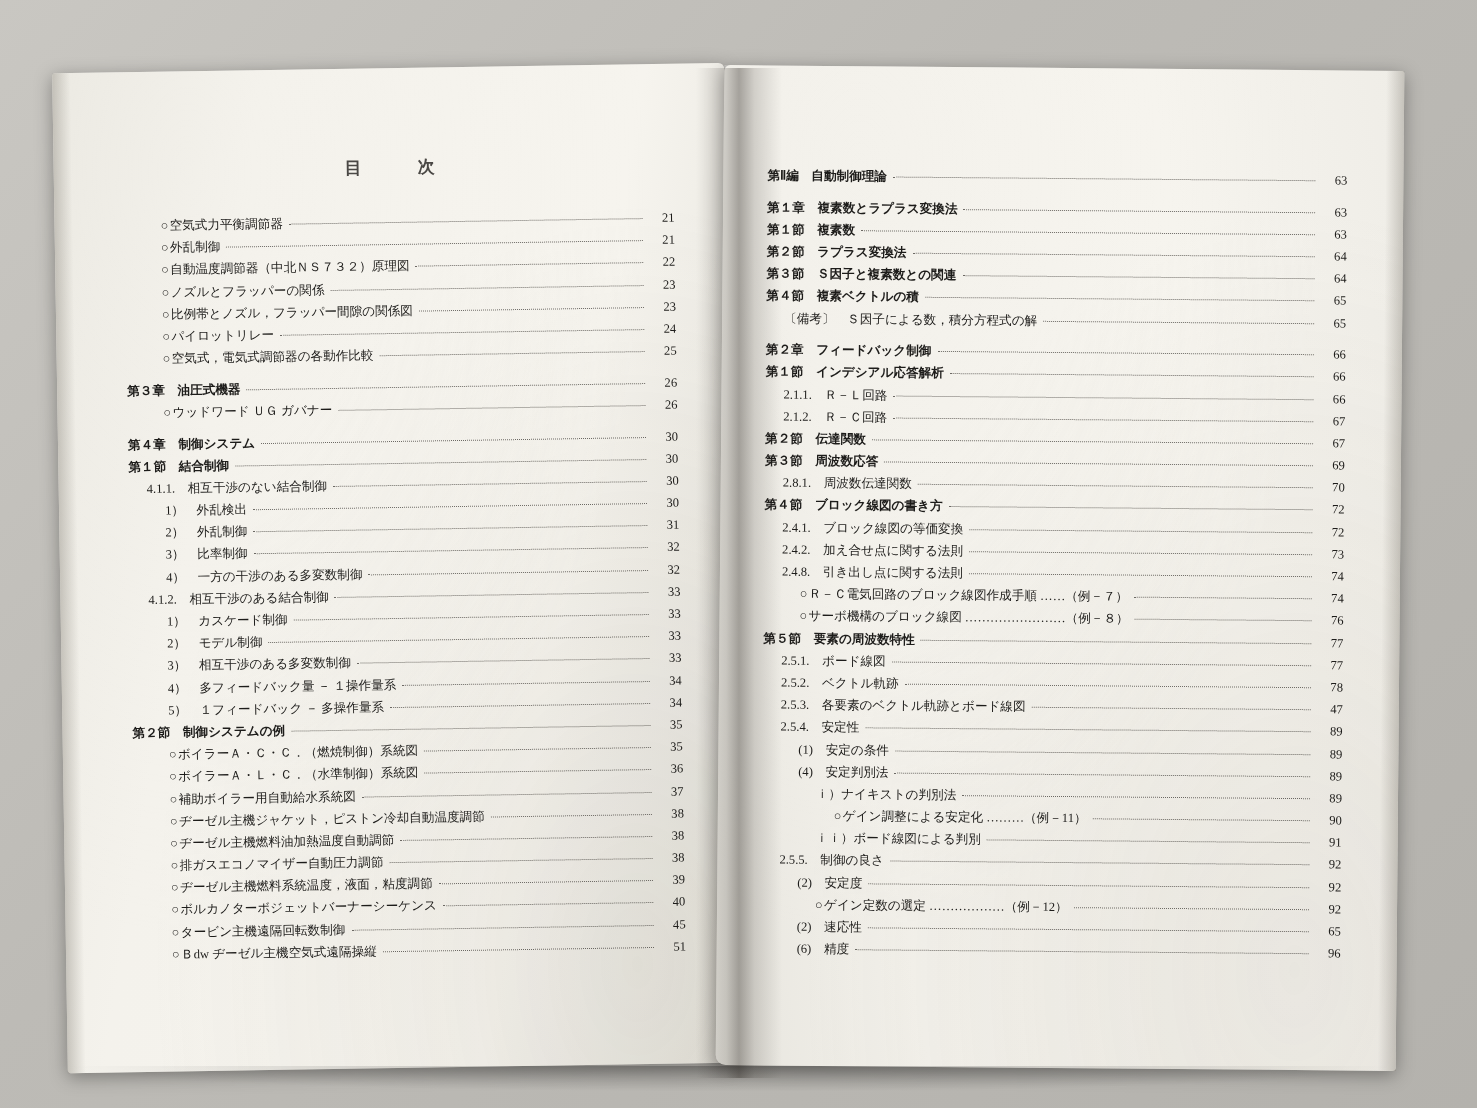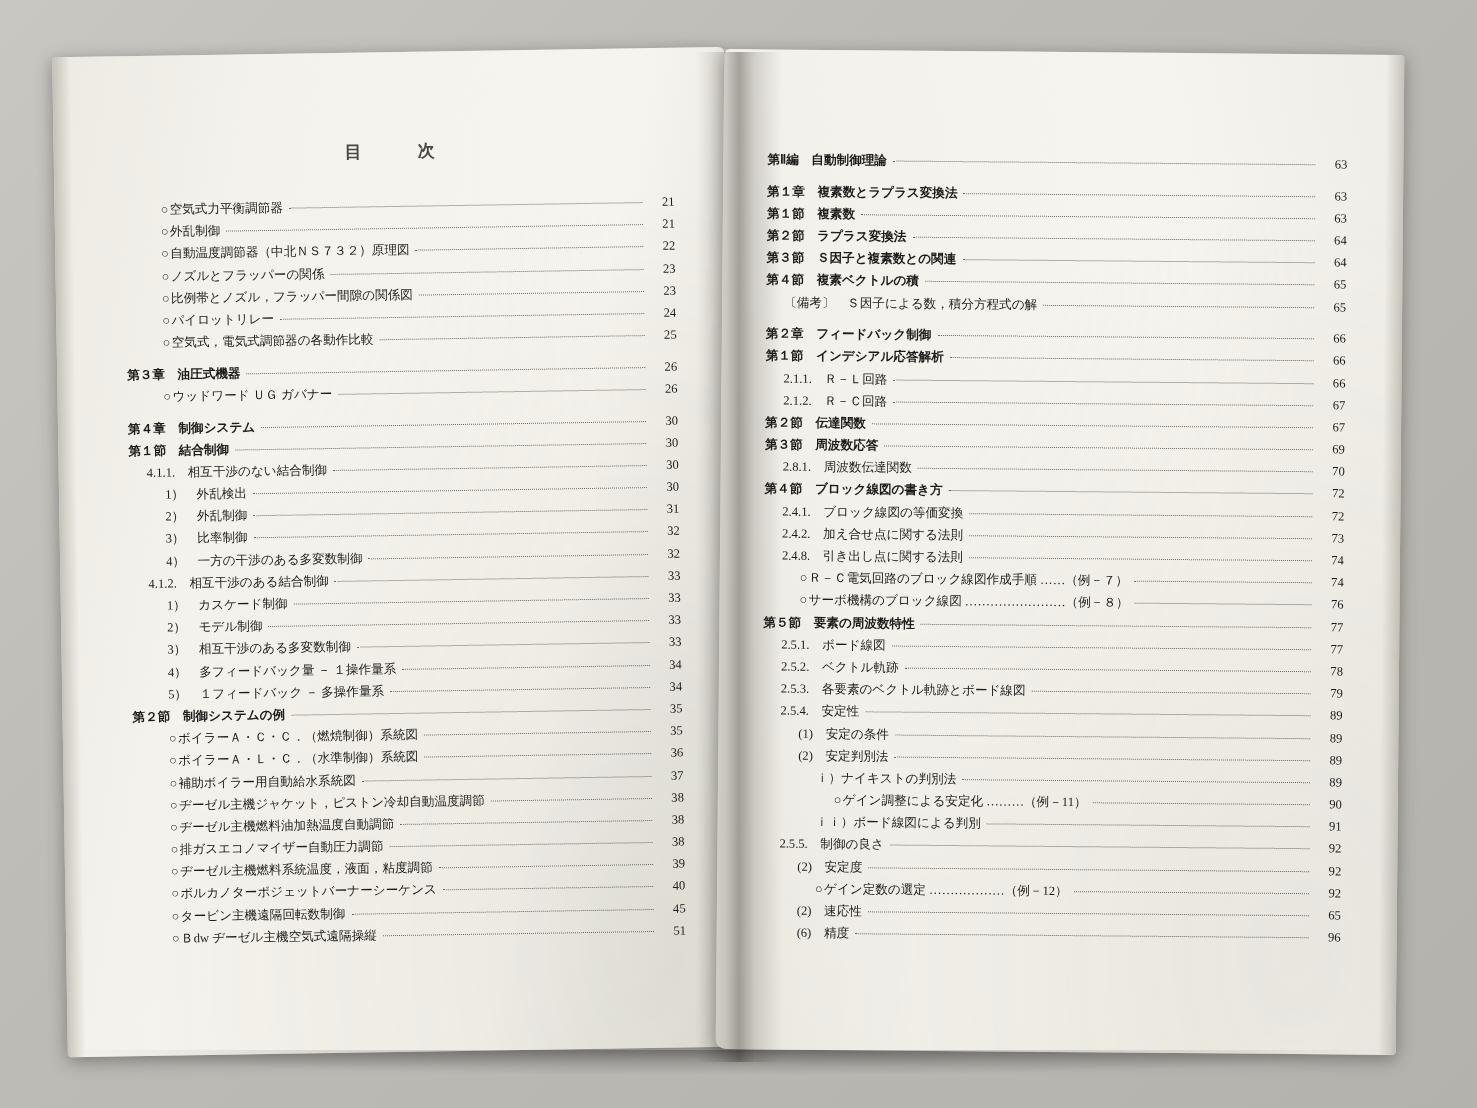--- a/index.html
+++ b/index.html
@@ -5,21 +5,21 @@
   html,body{margin:0;padding:0;}
   body{
     width:1477px;height:1108px;overflow:hidden;
     background:#b9b7b2;
     font-family:"Liberation Serif", serif;
   }
   #scene{position:relative;width:1477px;height:1108px;
     background:linear-gradient(135deg,#c9c7c2 0%,#bdbbb6 40%,#b4b2ad 100%);
   }
   
-  .book{position:absolute;left:60px;top:52px;width:1340px;height:1010px;}
+  .book{position:absolute;left:60px;top:68px;width:1340px;height:1010px;}
   .page{
     position:absolute;top:0;background:#f2f0ea;
     box-shadow:0 4px 18px rgba(0,0,0,.35);
   }
   .page.left{
     left:0;width:672px;height:1000px;
     transform:rotate(-0.9deg);
     background:linear-gradient(100deg,#eceae3 0%,#f4f2ec 25%,#f6f4ee 70%,#e4e2db 100%);
     border-radius:2px 6px 10px 3px;
   }
@@ -364,34 +364,34 @@
               <span class="pg">77</span>
             </div>
             <div class="row">
               <span class="lbl sp1"><span>2.5.2.　ベクトル軌跡</span></span>
               <span class="dots"></span>
               <span class="pg">78</span>
             </div>
             <div class="row">
               <span class="lbl sp1"><span>2.5.3.　各要素のベクトル軌跡とボード線図</span></span>
               <span class="dots"></span>
-              <span class="pg">79</span>
+              <span class="pg">47</span>
             </div>
             <div class="row">
               <span class="lbl sp1"><span>2.5.4.　安定性</span></span>
               <span class="dots"></span>
               <span class="pg">89</span>
             </div>
             <div class="row">
               <span class="lbl sp2"><span>(1)　安定の条件</span></span>
               <span class="dots"></span>
               <span class="pg">89</span>
             </div>
             <div class="row">
-              <span class="lbl sp2"><span>(2)　安定判別法</span></span>
+              <span class="lbl sp2"><span>(4)　安定判別法</span></span>
               <span class="dots"></span>
               <span class="pg">89</span>
             </div>
             <div class="row">
               <span class="lbl sp3"><span>ｉ）ナイキストの判別法</span></span>
               <span class="dots"></span>
               <span class="pg">89</span>
             </div>
             <div class="row">
               <span class="lbl sp4"><span class="bullet">○</span><span>ゲイン調整による安定化 ………（例－11）</span></span>

